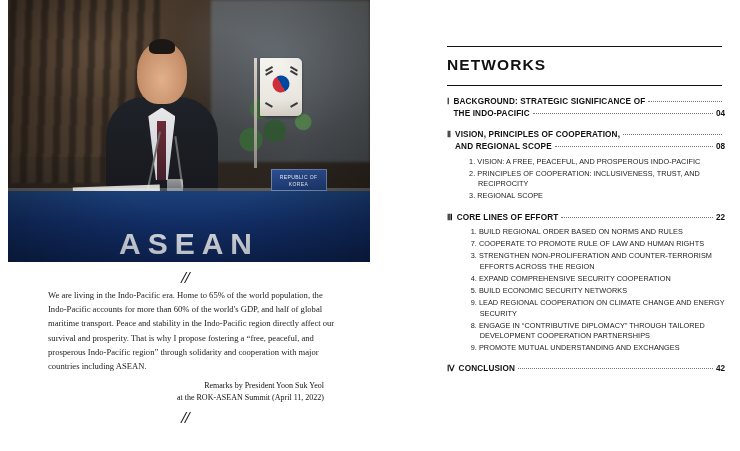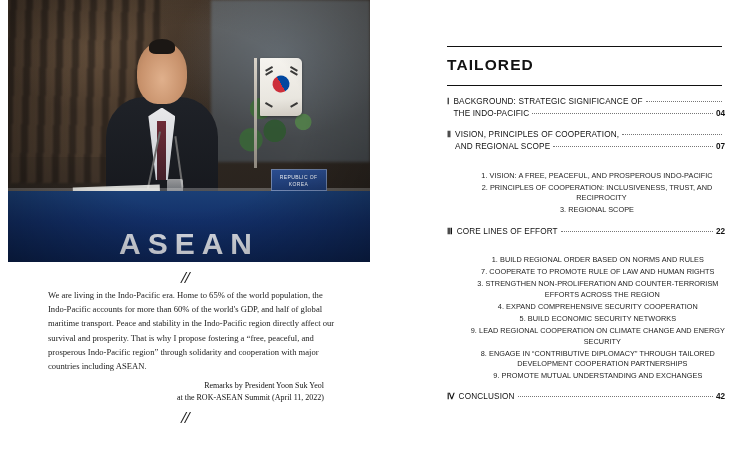--- a/index.html
+++ b/index.html
@@ -370,44 +370,43 @@
     flex: 1 1 auto;
     min-width: 0;
   }
   .chapter-line {
     display: flex;
     align-items: baseline;
     line-height: 12.4px;
   }
   .chapter-text {
     font-size: 8.2px;
-    font-weight: normal;
+    font-weight: bold;
     color: #111;
     letter-spacing: 0.15px;
     white-space: nowrap;
   }
   .dots {
     flex: 1 1 auto;
     margin: 0 3px;
     border-bottom: 1.1px dotted #777;
     transform: translateY(-2px);
     min-width: 6px;
   }
   .page-num {
     font-size: 8.2px;
     font-weight: bold;
     color: #111;
     white-space: nowrap;
     text-align: center;
   }
   .sub-list {
-    margin: 17px 0 0 14px;
+    margin: 3px 0 0 14px;
     padding: 0;
     list-style: none;
-    text-align: center;
   }
   .sub-item {
     font-size: 7.3px;
     line-height: 10.6px;
     color: #1c1c1c;
     margin-bottom: 1.5px;
     text-indent: -9px;
     padding-left: 9px;
     letter-spacing: 0.05px;
   }
@@ -467,21 +466,21 @@
     <div class="quote-attrib">
       <div>Remarks by President Yoon Suk Yeol</div>
       <div>at the ROK-ASEAN Summit (April 11, 2022)</div>
     </div>
 
     <div class="quote-mark bottom">//</div>
   </div>
 
   <div class="right-page">
     <div class="contents-rule-top"></div>
-    <div class="contents-title">TAILORED</div>
+    <div class="contents-title">NETWORKS</div>
     <div class="contents-rule-bottom"></div>
 
     <div class="toc" id="toc-root">
         <div class="toc-chapter">
           <div class="chapter-num">Ⅰ</div>
           <div class="chapter-body">
             <div class="chapter-line">
               <span class="chapter-text">BACKGROUND: STRATEGIC SIGNIFICANCE OF</span>
               <span class="dots"></span>
               <span class="page-num"></span>
@@ -497,21 +496,21 @@
           <div class="chapter-num">Ⅱ</div>
           <div class="chapter-body">
             <div class="chapter-line">
               <span class="chapter-text">VISION, PRINCIPLES OF COOPERATION,</span>
               <span class="dots"></span>
               <span class="page-num"></span>
             </div>
             <div class="chapter-line">
               <span class="chapter-text">AND REGIONAL SCOPE</span>
               <span class="dots"></span>
-              <span class="page-num">07</span>
+              <span class="page-num">08</span>
             </div>
             <ul class="sub-list">
               <li class="sub-item">1. VISION: A FREE, PEACEFUL, AND PROSPEROUS INDO-PACIFIC</li>
               <li class="sub-item">2. PRINCIPLES OF COOPERATION: INCLUSIVENESS, TRUST, AND RECIPROCITY</li>
               <li class="sub-item">3. REGIONAL SCOPE</li>
             </ul>
           </div>
         </div>
         <div class="toc-chapter">
           <div class="chapter-num">Ⅲ</div>

